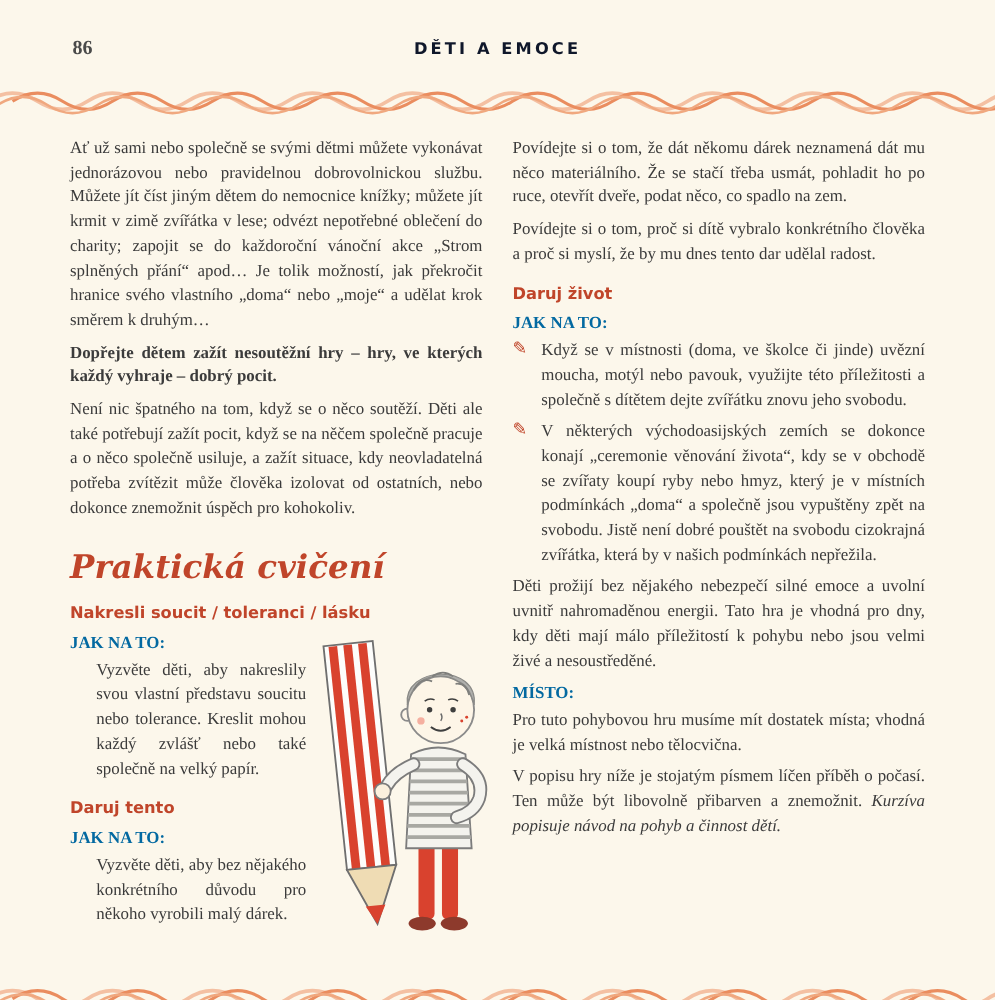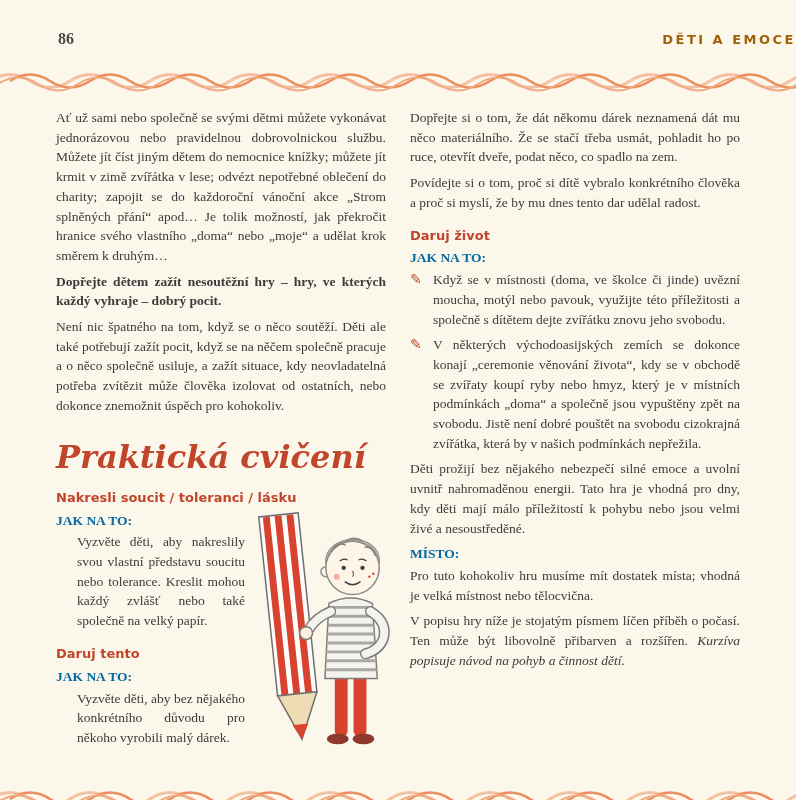--- a/index.html
+++ b/index.html
@@ -9,36 +9,36 @@
     width:796px;height:800px;
     background:#fcf7eb;
     overflow:hidden;
     font-family:"Liberation Serif", serif;
     color:#3b3b3b;
   }
   
   .header{position:relative;height:22px;padding-top:36px;}
   .page-num{position:absolute;left:58px;top:30px;font-weight:bold;font-size:16px;color:#4a4a4a;}
   .header-title{
-    position:absolute;left:0;right:0;top:32px;text-align:right;
+    position:absolute;left:0;right:0;top:32px;text-align:center;
     font-family:"DejaVu Sans", sans-serif;
-    font-weight:bold;font-size:13px;letter-spacing:2.5px;color:#a16207;
+    font-weight:bold;font-size:13px;letter-spacing:2.5px;color:#0f172a;
   }
   .wave{display:block;margin-top:10px;}
   .wave-bottom{position:absolute;left:0;bottom:-12px;}
   
   .columns{display:flex;gap:24px;padding:14px 56px 0;}
   .col{width:50%;box-sizing:border-box;font-size:13.5px;line-height:1.46;}
   .col-left{position:relative;}
   p{margin:0 0 6px;text-align:justify;}
   .bold-par{font-weight:bold;}
   h2.script{
     font-family:"DejaVu Serif", serif;
     font-style:italic;font-weight:bold;
-    font-size:32px;color:#c0452a;
+    font-size:26px;color:#c0452a;
     margin:24px 0 8px;line-height:1.1;
   }
   h3.sub{
     font-family:"DejaVu Sans", sans-serif;
     font-weight:bold;font-size:13px;color:#c0452a;
     margin:16px 0 5px;line-height:1.15;
   }
   .label{font-weight:bold;font-size:13.5px;color:#0369a1;margin:0 0 2px;}
   .narrow{width:168px;margin-left:21px;}
   
@@ -142,39 +142,39 @@
           <path d="M126 63 q2 3 0 6" fill="none" stroke="#6b6b6b" stroke-width="1.2"></path>
           <path d="M118 74 Q 126 80 134 74" fill="none" stroke="#3f3f3f" stroke-width="1.5"></path>
           <circle cx="110" cy="69" r="3" fill="#f3a293" opacity="0.85"></circle>
           <circle cx="143" cy="69" r="1.2" fill="#d9422e"></circle>
           <circle cx="147" cy="66" r="1.2" fill="#d9422e"></circle>
         </g>
       </svg>
     </div>
 
     <div class="col col-right">
-      <p>Dopřejte si o tom, že dát někomu dárek neznamená dát mu něco materiálního. Že se stačí třeba usmát, pohladit ho po ruce, otevřít dveře, podat něco, co spadlo na zem.</p>
+      <p>Povídejte si o tom, že dát někomu dárek neznamená dát mu něco materiálního. Že se stačí třeba usmát, pohladit ho po ruce, otevřít dveře, podat něco, co spadlo na zem.</p>
       <p>Povídejte si o tom, proč si dítě vybralo konkrétního člověka a proč si myslí, že by mu dnes tento dar udělal radost.</p>
 
       <h3 class="sub">Daruj život</h3>
       <div class="label">JAK NA TO:</div>
 
       <div class="bullet">
         <span class="icon">✎</span>
         <span class="btxt">Když se v místnosti (doma, ve školce či jinde) uvězní moucha, motýl nebo pavouk, využijte této příležitosti a společně s dítětem dejte zvířátku znovu jeho svobodu.</span>
       </div>
       <div class="bullet">
         <span class="icon">✎</span>
         <span class="btxt">V některých východoasijských zemích se dokonce konají „ceremonie věnování života“, kdy se v obchodě se zvířaty koupí ryby nebo hmyz, který je v místních podmínkách „doma“ a společně jsou vypuštěny zpět na svobodu. Jistě není dobré pouštět na svobodu cizokrajná zvířátka, která by v našich podmínkách nepřežila.</span>
       </div>
 
       <p>Děti prožijí bez nějakého nebezpečí silné emoce a uvolní uvnitř nahromaděnou energii. Tato hra je vhodná pro dny, kdy děti mají málo příležitostí k pohybu nebo jsou velmi živé a nesoustředěné.</p>
       <div class="label">MÍSTO:</div>
-      <p>Pro tuto kohokoliv hru musíme mít dostatek místa; vhodná je velká místnost nebo tělocvična.</p>
-      <p><span>V popisu hry níže je stojatým písmem líčen příběh o počasí. Ten může být libovolně přibarven a rozšířen. </span><span class="italic">Kurzíva popisuje návod na pohyb a činnost dětí.</span></p>
+      <p>Pro tuto pohybovou hru musíme mít dostatek místa; vhodná je velká místnost nebo tělocvična.</p>
+      <p><span>V popisu hry níže je stojatým písmem líčen příběh o počasí. Ten může být libovolně přibarven a znemožnit. </span><span class="italic">Kurzíva popisuje návod na pohyb a činnost dětí.</span></p>
     </div>
 
   </div>
 
   <svg class="wave wave-bottom" width="796" height="26" viewBox="0 0 796 26">
     <use href="#w" stroke="#f4c0a2" stroke-width="3"></use>
     <use href="#w" transform="translate(20,0)" stroke="#ea8d5f" stroke-width="2.5"></use>
     <use href="#w" transform="translate(8,3)" stroke="#f0a87f" stroke-width="2"></use>
   </svg>
 

